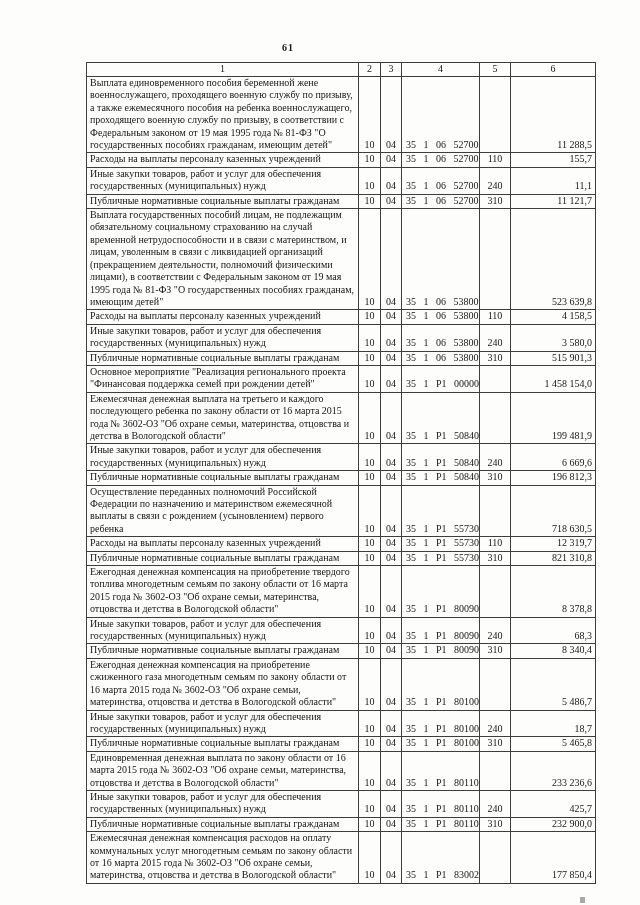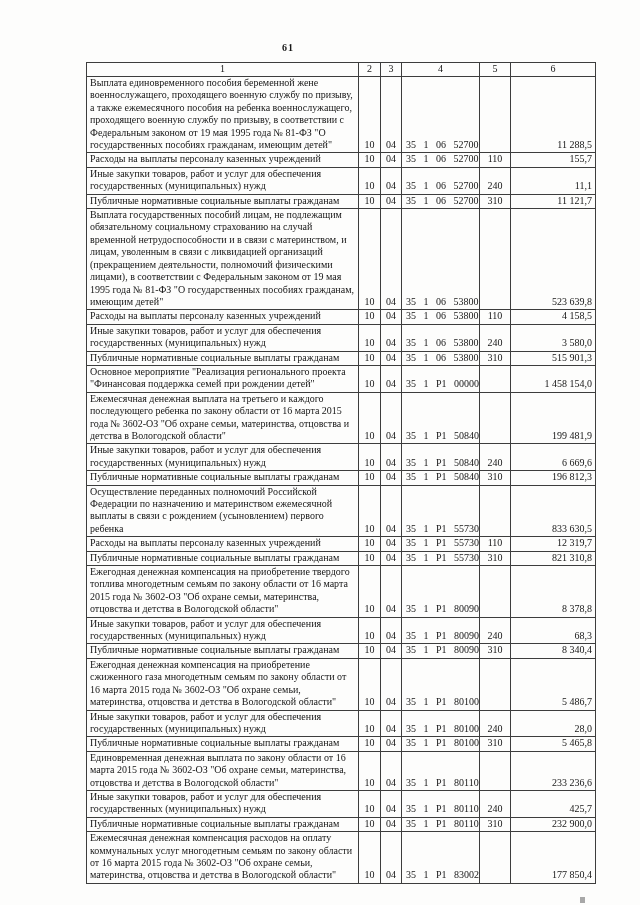--- a/index.html
+++ b/index.html
@@ -176,21 +176,21 @@
     <td class="c4">35 1 Р1 50840</td>
     <td class="c5">310</td>
     <td class="c6">196 812,3</td>
   </tr>
         <tr>
     <td class="c1">Осуществление переданных полномочий Российской Федерации по назначению и материнством ежемесячной выплаты в связи с рождением (усыновлением) первого ребенка</td>
     <td class="c2">10</td>
     <td class="c3">04</td>
     <td class="c4">35 1 Р1 55730</td>
     <td class="c5"></td>
-    <td class="c6">833 630,5</td>
+    <td class="c6">718 630,5</td>
   </tr>
         <tr>
     <td class="c1">Расходы на выплаты персоналу казенных учреждений</td>
     <td class="c2">10</td>
     <td class="c3">04</td>
     <td class="c4">35 1 Р1 55730</td>
     <td class="c5">110</td>
     <td class="c6">12 319,7</td>
   </tr>
         <tr>
@@ -232,21 +232,21 @@
     <td class="c4">35 1 Р1 80100</td>
     <td class="c5"></td>
     <td class="c6">5 486,7</td>
   </tr>
         <tr>
     <td class="c1">Иные закупки товаров, работ и услуг для обеспечения государственных (муниципальных) нужд</td>
     <td class="c2">10</td>
     <td class="c3">04</td>
     <td class="c4">35 1 Р1 80100</td>
     <td class="c5">240</td>
-    <td class="c6">28,0</td>
+    <td class="c6">18,7</td>
   </tr>
         <tr>
     <td class="c1">Публичные нормативные социальные выплаты гражданам</td>
     <td class="c2">10</td>
     <td class="c3">04</td>
     <td class="c4">35 1 Р1 80100</td>
     <td class="c5">310</td>
     <td class="c6">5 465,8</td>
   </tr>
         <tr>

